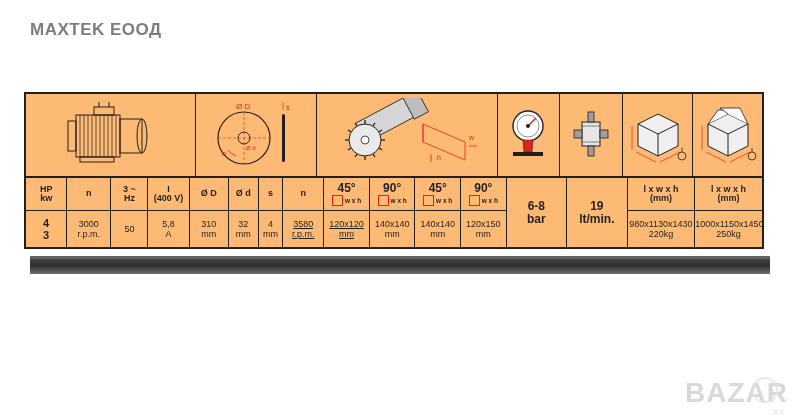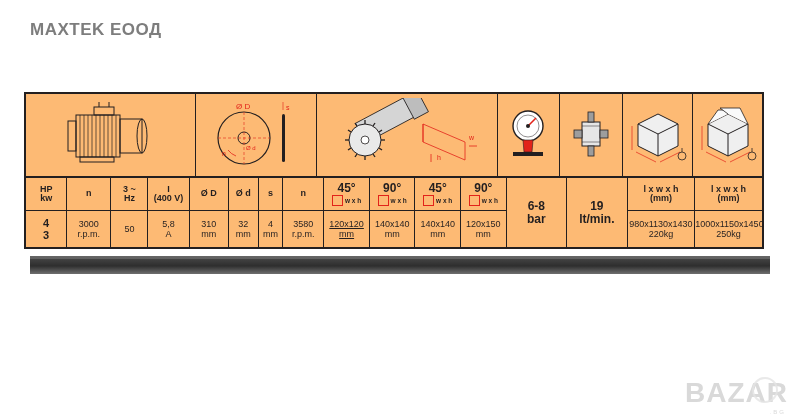--- a/index.html
+++ b/index.html
@@ -295,21 +295,21 @@
 r.p.m.</td>
       <td>50</td>
       <td style="white-space:pre-line;">5,8
 A</td>
       <td style="white-space:pre-line;">310
 mm</td>
       <td style="white-space:pre-line;">32
 mm</td>
       <td style="white-space:pre-line;">4
 mm</td>
-      <td style="white-space:pre-line;">3580
+      <td style="white-space:pre-line;text-decoration:underline;">3580
 r.p.m.</td>
       <td style="white-space:pre-line;text-decoration:underline;">120x120
 mm</td>
       <td style="white-space:pre-line;">140x140
 mm</td>
       <td style="white-space:pre-line;">140x140
 mm</td>
       <td style="white-space:pre-line;margin-left:16px;">120x150
 mm</td>
       <td style="white-space:pre-line;">980x1130x1430

